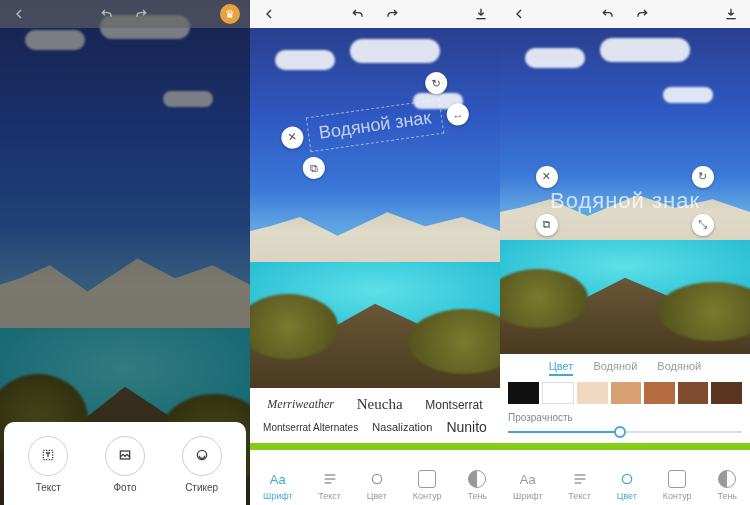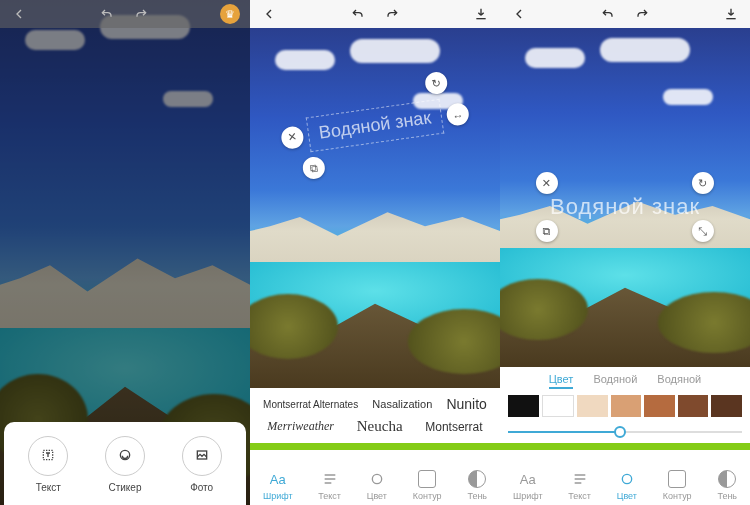--- a/index.html
+++ b/index.html
@@ -93,34 +93,34 @@
             <span><svg viewBox="0 0 24 24">
                 <rect x="5" y="5" width="14" height="14" stroke-dasharray="2 2"></rect>
                 <path d="M9 9h6M12 9v6"></path>
               </svg></span>
           </div>
     <span>Текст</span>
    </div>
    <div class="addbtn">
     <div class="circ">
             <span><svg viewBox="0 0 24 24">
+                <rect x="5" y="6" width="14" height="12"></rect>
+                <path d="M5 15l4-4 3 3 3-3 4 4"></path>
+              </svg></span>
+          </div>
+    <span>Фото</span>
+   </div>
+   <div class="addbtn">
+    <div class="circ">
+            <span><svg viewBox="0 0 24 24">
                 <circle cx="12" cy="12" r="7"></circle>
                 <path d="M8 13a4 4 0 008 0"></path>
               </svg></span>
           </div>
     <span>Стикер</span>
-   </div>
-   <div class="addbtn">
-    <div class="circ">
-            <span><svg viewBox="0 0 24 24">
-                <rect x="5" y="6" width="14" height="12"></rect>
-                <path d="M5 15l4-4 3 3 3-3 4 4"></path>
-              </svg></span>
-          </div>
-    <span>Фото</span>
    </div>
   </div>
  </div>
 </div>
 
 <div class="pane">
  <div class="topbar">
   <span class="ic">
         <svg viewBox="0 0 24 24">
           <path d="M15 18l-6-6 6-6"></path>
@@ -160,28 +160,28 @@
   <div class="wm wm1">
    <span>Водяной знак</span>
    <div class="hndl" style="left:-28px;top:50%;transform:translateY(-50%)">✕</div>
    <div class="hndl" style="right:-11px;top:-28px">↻</div>
    <div class="hndl" style="right:-28px;top:50%;transform:translateY(-50%)">↔</div>
    <div class="hndl" style="left:-11px;bottom:-28px">⧉</div>
   </div>
  </div>
  <div class="fontpanel">
   <div class="fontrow">
+   <span style="font-family:Georgia;font-style:italic">Merriweather</span>
+   <span style="font-family:cursive;font-size:15px">Neucha</span>
+   <span>Montserrat</span>
+  </div>
+  <div class="fontrow">
    <span style="font-size:10px;text-align:center;line-height:1.1">Montserrat Alternates</span>
    <span style="font-size:11px">Nasalization</span>
    <span style="font-size:14px">Nunito</span>
-  </div>
-  <div class="fontrow">
-   <span style="font-family:Georgia;font-style:italic">Merriweather</span>
-   <span style="font-family:cursive;font-size:15px">Neucha</span>
-   <span>Montserrat</span>
   </div>
  </div>
  <div class="tabbar">
   <div class="tab active">
         <div class="tabic" style="border:none;font-size:13px">Aa</div>
         <span>Шрифт</span>
       </div>
   <div class="tab">
         <div class="tabic" style="border:none">
           <svg viewBox="0 0 24 24">
@@ -263,20 +263,21 @@
   </div>
   <div class="swrow" id="swrow">
         <div class="sw" style="background: rgb(17, 17, 17);"></div>
         <div class="sw" style="background: rgb(255, 255, 255); border: 1px solid rgb(221, 221, 221);"></div>
         <div class="sw" style="background: rgb(240, 217, 192);"></div>
         <div class="sw" style="background: rgb(217, 160, 116);"></div>
         <div class="sw" style="background: rgb(181, 107, 63);"></div>
         <div class="sw" style="background: rgb(127, 74, 45);"></div>
         <div class="sw" style="background: rgb(90, 53, 32);"></div>
       </div>
+  <div class="oplabel">Прозрачность</div>
   <div class="slider">
    <div class="track"></div>
    <div class="trackf" id="trackf" style="width: 48%;"></div>
    <div class="thumb" id="thumb" style="left: calc(48% - 6px);"></div>
   </div>
  </div>
  <div class="tabbar">
   <div class="tab">
         <div class="tabic" style="border:none;font-size:13px">Aa</div>
         <span>Шрифт</span>

